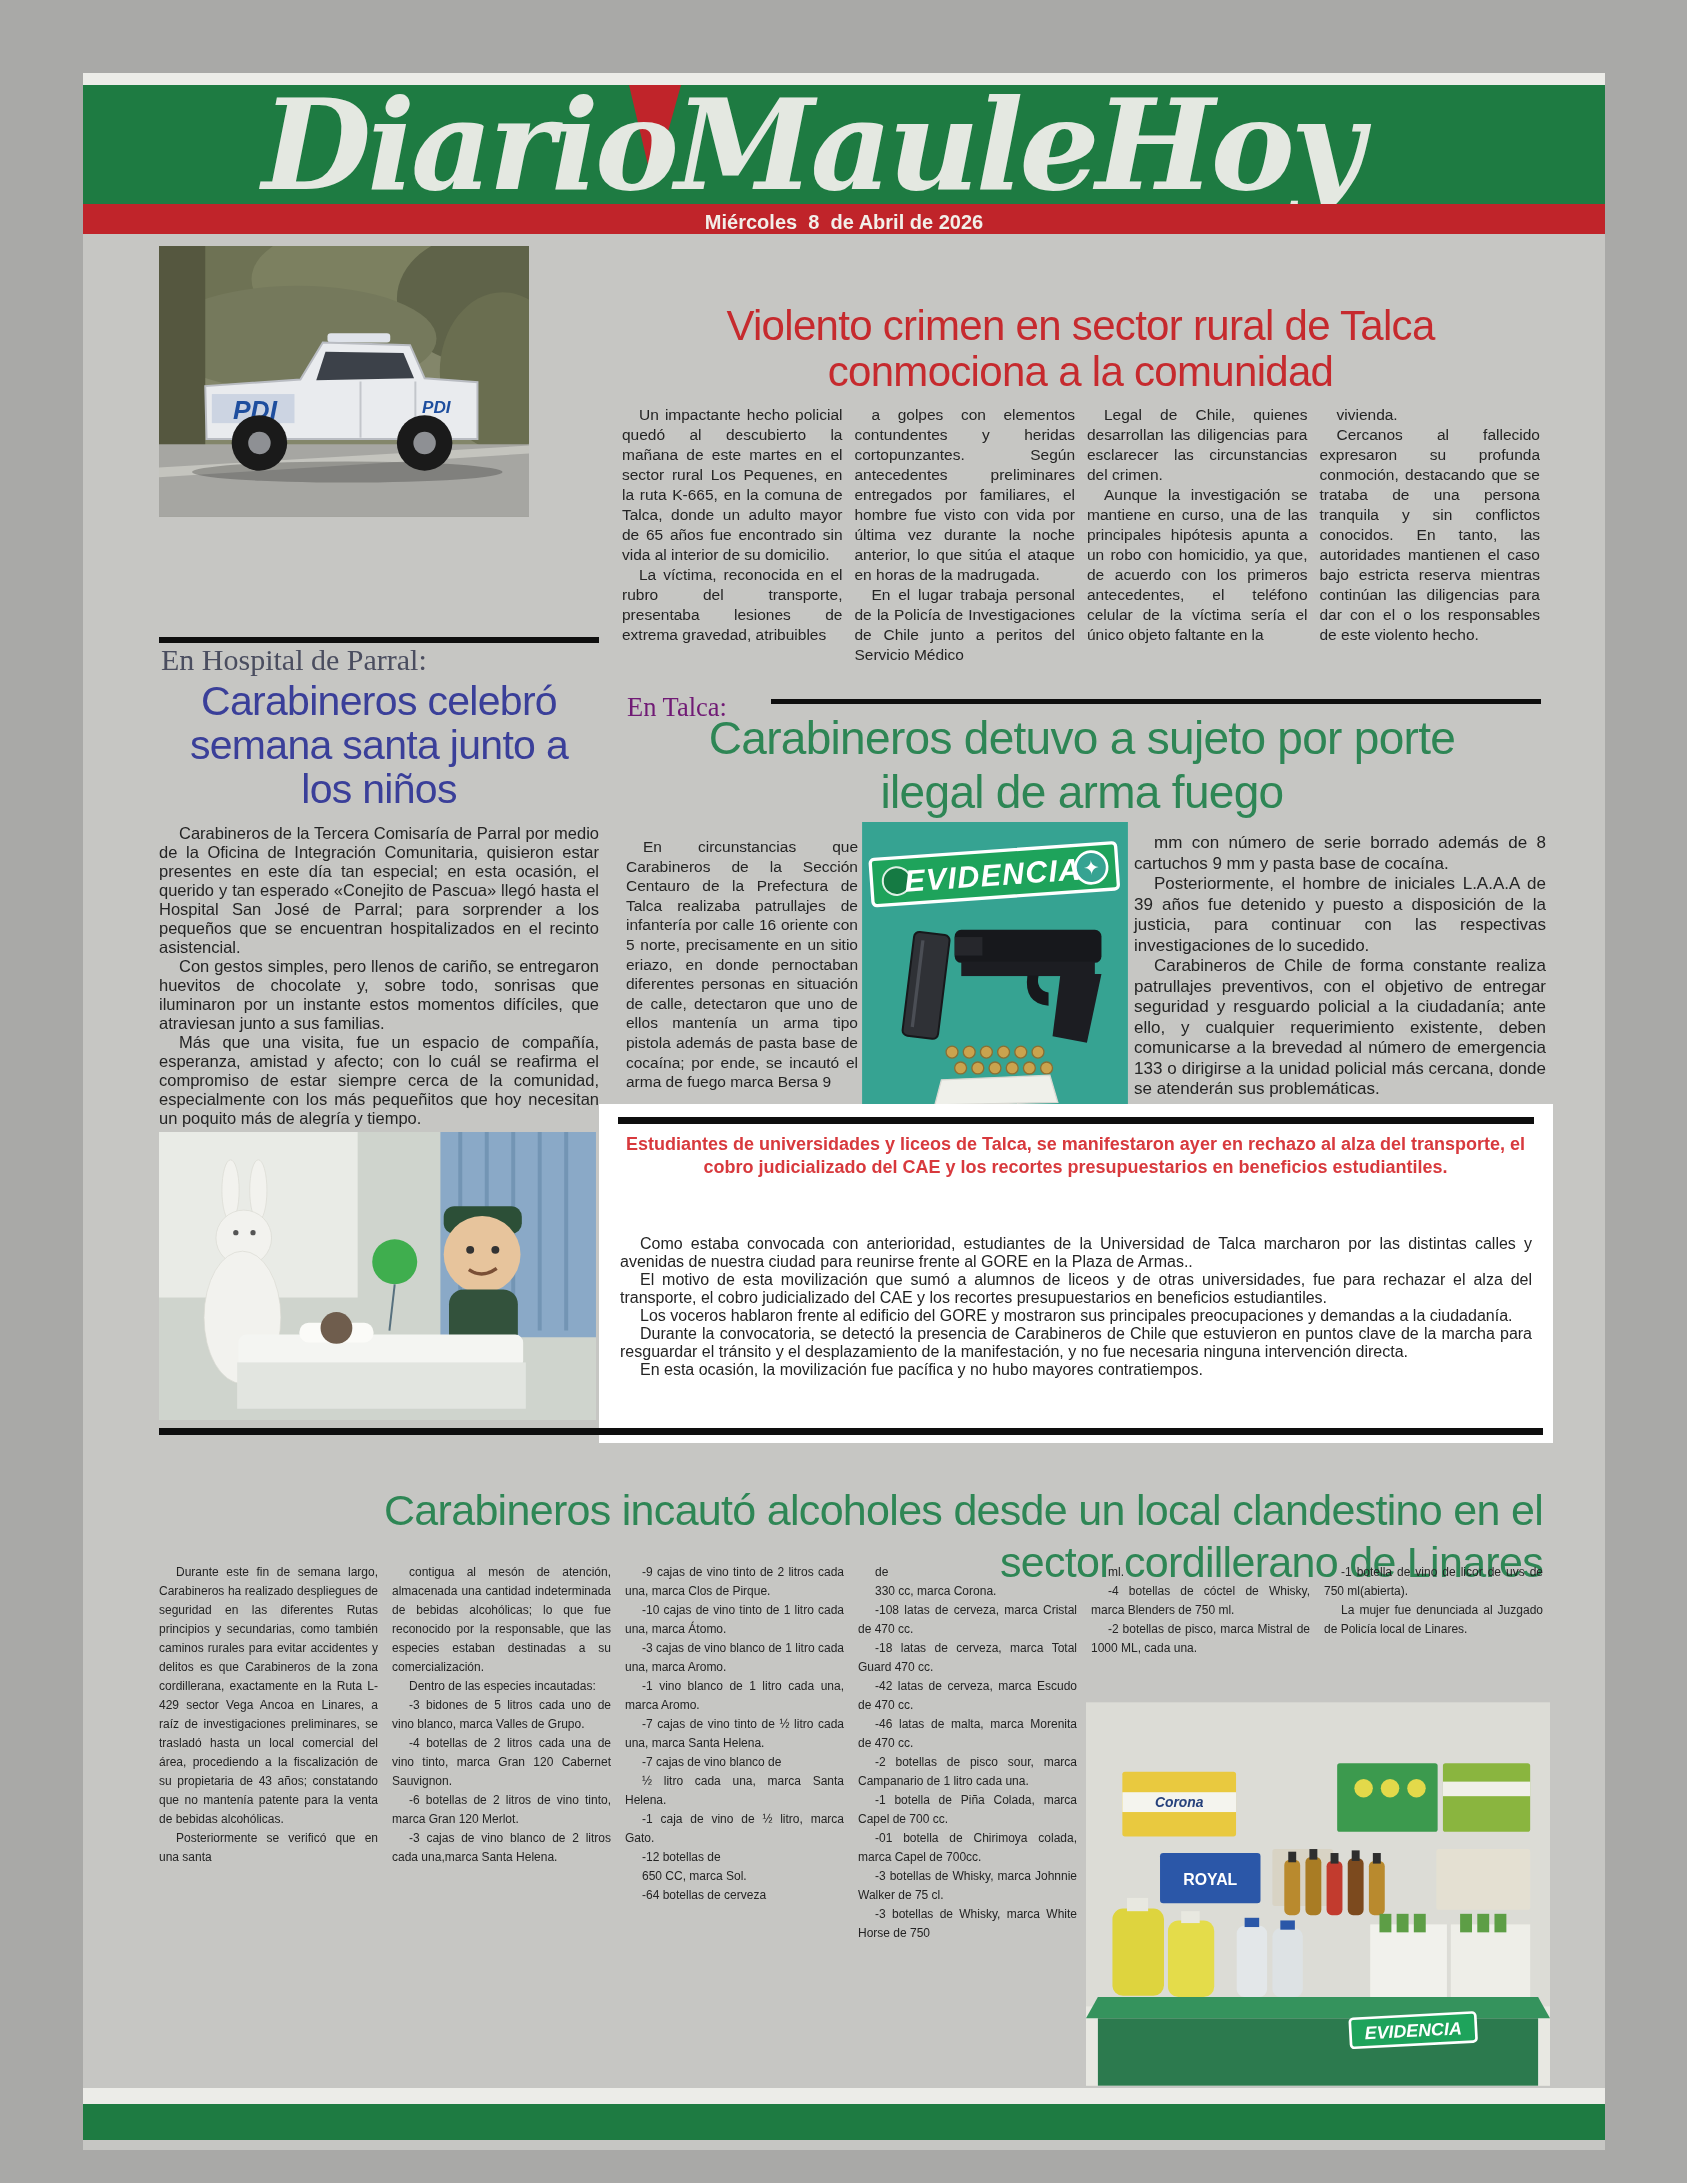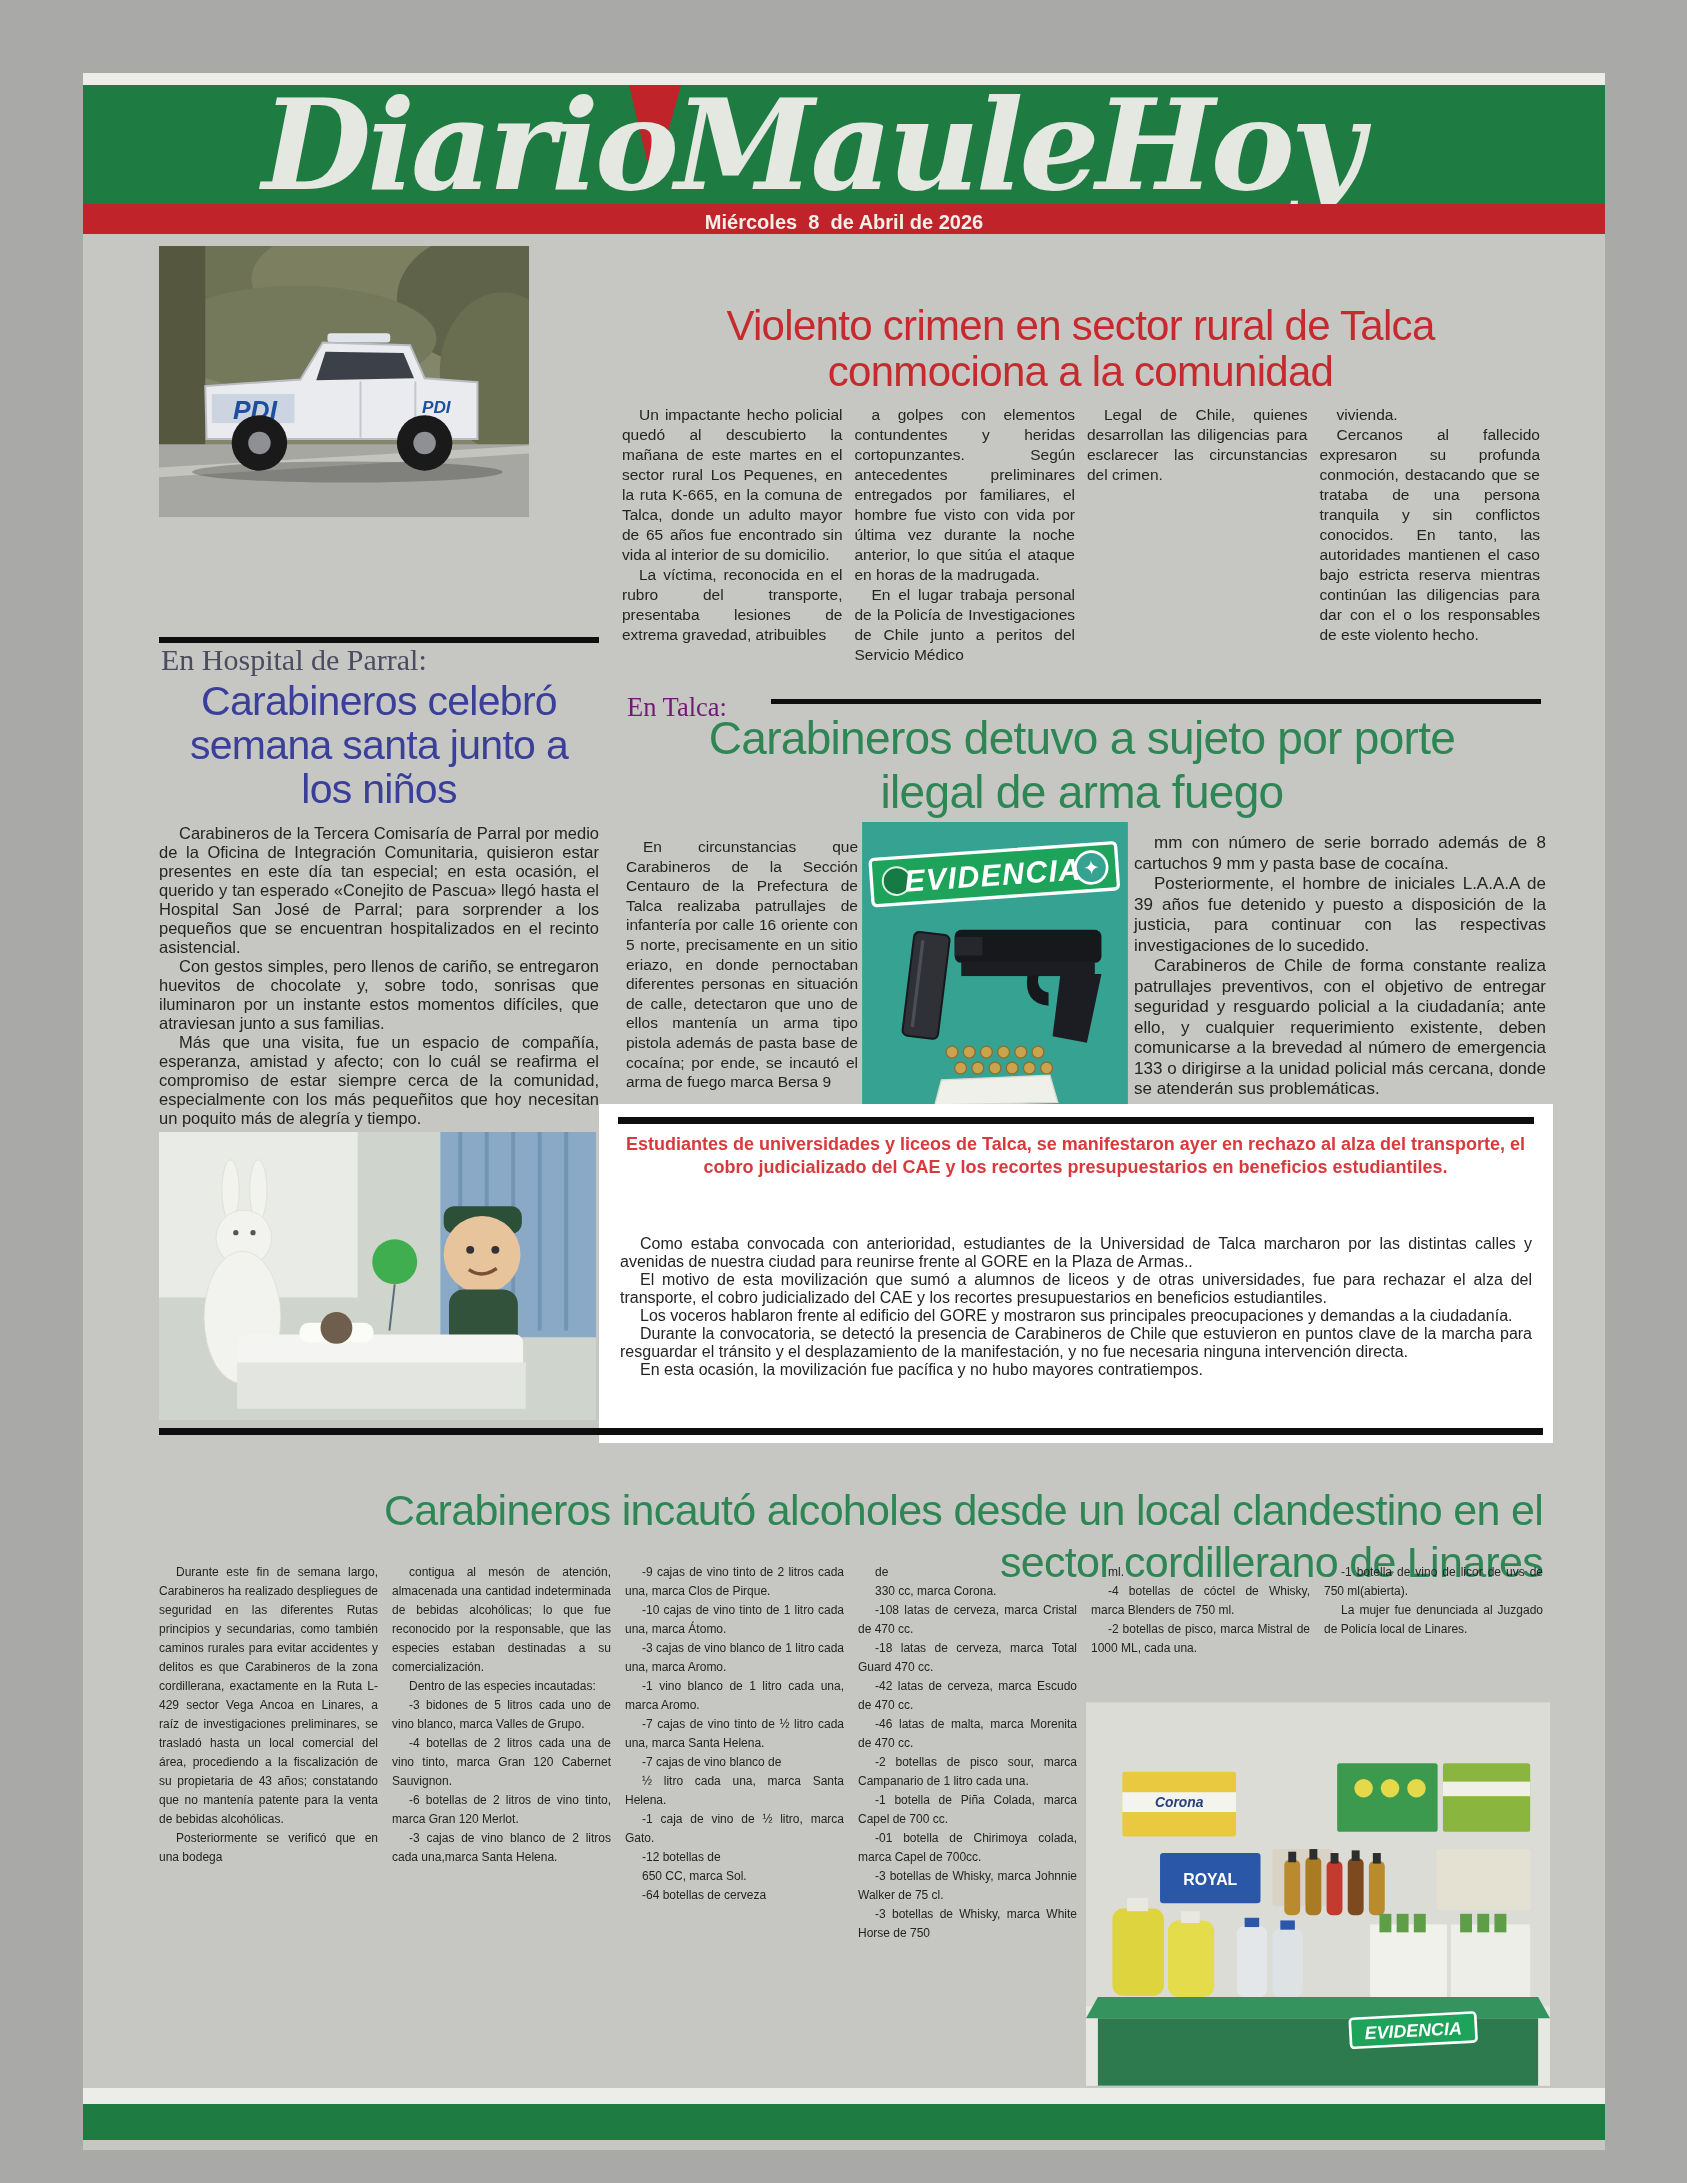--- a/index.html
+++ b/index.html
@@ -112,20 +112,21 @@
     <div class="col">
         <p>Un impactante hecho policial quedó al descubierto la mañana de este martes en el sector rural Los Pequenes, en la ruta K-665, en la comuna de Talca, donde un adulto mayor de 65 años fue encontrado sin vida al interior de su domicilio.</p>
         <p>La víctima, reconocida en el rubro del transporte, presentaba lesiones de extrema gravedad, atribuibles</p>
       </div>
     <div class="col">
         <p>a golpes con elementos contundentes y heridas cortopunzantes. Según antecedentes preliminares entregados por familiares, el hombre fue visto con vida por última vez durante la noche anterior, lo que sitúa el ataque en horas de la madrugada.</p>
         <p>En el lugar trabaja personal de la Policía de Investigaciones de Chile junto a peritos del Servicio Médico</p>
       </div>
     <div class="col">
         <p>Legal de Chile, quienes desarrollan las diligencias para esclarecer las circunstancias del crimen.</p>
+        <p>Aunque la investigación se mantiene en curso, una de las principales hipótesis apunta a un robo con homicidio, ya que, de acuerdo con los primeros antecedentes, el teléfono celular de la víctima sería el único objeto faltante en la</p>
       </div>
     <div class="col">
         <p>vivienda.</p>
         <p>Cercanos al fallecido expresaron su profunda conmoción, destacando que se trataba de una persona tranquila y sin conflictos conocidos. En tanto, las autoridades mantienen el caso bajo estricta reserva mientras continúan las diligencias para dar con el o los responsables de este violento hecho.</p>
       </div>
   </div>
 
   <div class="abs rule parral-rule"></div>
   <div class="abs kicker parral-kicker">En Hospital de Parral:</div>
   <div class="abs parral-headline"><span>Carabineros celebró semana santa junto a los niños</span></div>
@@ -228,21 +229,21 @@
         <p>Durante la convocatoria, se detectó la presencia de Carabineros de Chile que estuvieron en puntos clave de la marcha para resguardar el tránsito y el desplazamiento de la manifestación, y no fue necesaria ninguna intervención directa.</p>
         <p>En esta ocasión, la movilización fue pacífica y no hubo mayores contratiempos.</p>
       </div>
   </div>
 
   <div class="abs rule full-rule"></div>
   <div class="abs alcohol-headline"><span>Carabineros incautó alcoholes desde un local clandestino en el sector cordillerano de Linares</span></div>
   <div class="abs cols justify alcohol-cols">
     <div class="col">
         <p>Durante este fin de semana largo, Carabineros ha realizado despliegues de seguridad en las diferentes Rutas principios y secundarias, como también caminos rurales para evitar accidentes y delitos es que Carabineros de la zona cordillerana, exactamente en la Ruta L-429 sector Vega Ancoa en Linares, a raíz de investigaciones preliminares, se trasladó hasta un local comercial del área, procediendo a la fiscalización de su propietaria de 43 años; constatando que no mantenía patente para la venta de bebidas alcohólicas.</p>
-        <p>Posteriormente se verificó que en una bodega</p>
+        <p>Posteriormente se verificó que en una santa</p>
       </div>
     <div class="col">
         <p>contigua al mesón de atención, almacenada una cantidad indeterminada de bebidas alcohólicas; lo que fue reconocido por la responsable, que las especies estaban destinadas a su comercialización.</p>
         <p>Dentro de las especies incautadas:</p>
         <p>-3 bidones de 5 litros cada uno de vino blanco, marca Valles de Grupo.</p>
         <p>-4 botellas de 2 litros cada una de vino tinto, marca Gran 120 Cabernet Sauvignon.</p>
         <p>-6 botellas de 2 litros de vino tinto, marca Gran 120 Merlot.</p>
         <p>-3 cajas de vino blanco de 2 litros cada una,marca Santa Helena.</p>
       </div>
     <div class="col">

